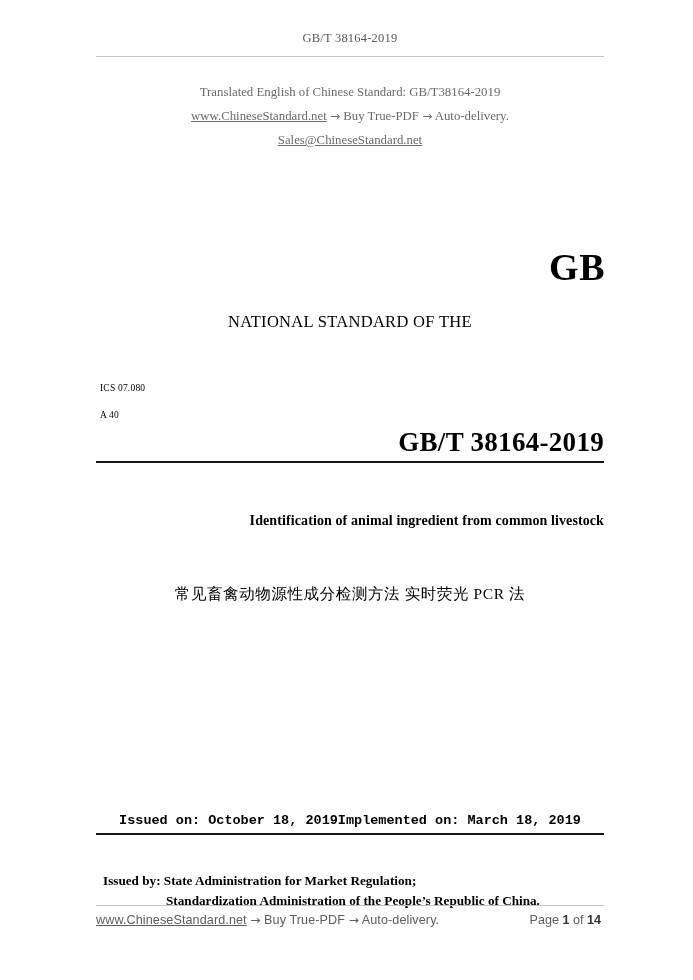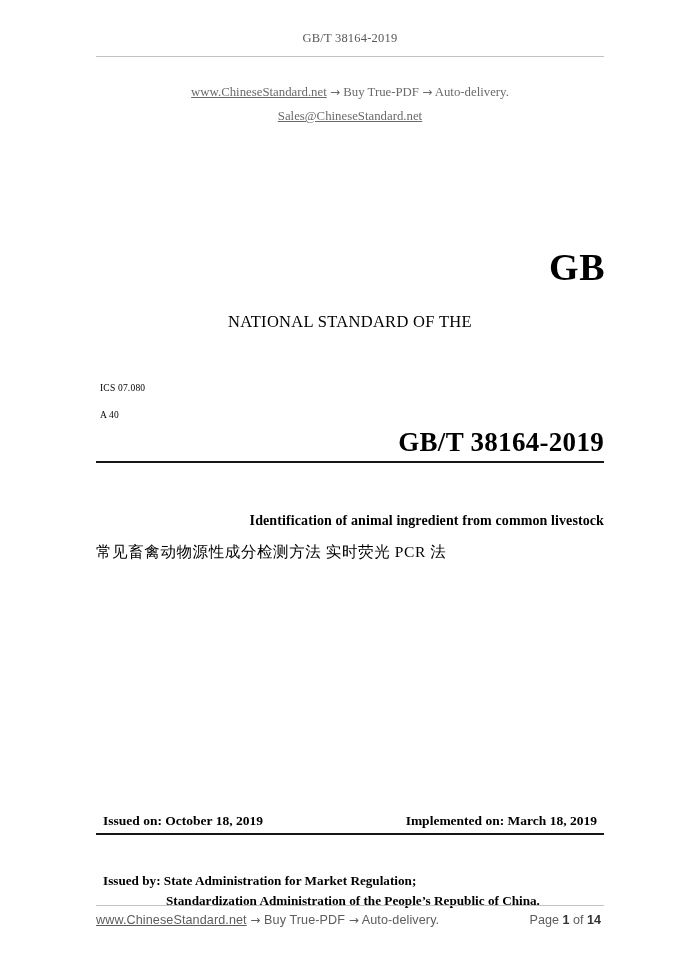--- a/index.html
+++ b/index.html
@@ -118,39 +118,40 @@
     left: 96px;
     width: 508px;
     text-align: right;
     font-size: 14px;
     font-weight: bold;
     line-height: 39px;
     letter-spacing: 0.1px;
   }
   .title-zh {
     position: absolute;
-    top: 539px;
-    left: 96px;
-    width: 508px;
-    text-align: left;
+    top: 581px;
+    left: 96px;
+    width: 508px;
+    text-align: center;
     font-size: 15.5px;
     line-height: 26px;
     letter-spacing: 0.6px;
   }
 
   
   .issue-row {
     position: absolute;
     top: 813px;
     left: 103px;
     width: 494px;
     display: flex;
-    justify-content: space-between;
+    justify-content: center;
     font-size: 13.5px;
     font-weight: bold;
+    font-family: Liberation Mono, monospace;
   }
   .issue-rule {
     position: absolute;
     top: 833px;
     left: 96px;
     width: 508px;
     height: 2px;
     background: #161616;
   }
 
@@ -193,20 +194,21 @@
 </style>
 </head>
 <body>
 
 <div class="page">
 
   <div class="running-header">GB/T 38164-2019</div>
   <div class="header-rule"></div>
 
   <div class="notice">
+    <div class="line">Translated English of Chinese Standard: GB/T38164-2019</div>
     <div class="line">
       <span class="u-link">www.ChineseStandard.net</span>
       <span class="arrow">→</span>
       <span>Buy True-PDF</span>
       <span class="arrow">→</span>
       <span>Auto-delivery.</span>
     </div>
     <div class="line">
       <span class="u-link">Sales@ChineseStandard.net</span>
     </div>

